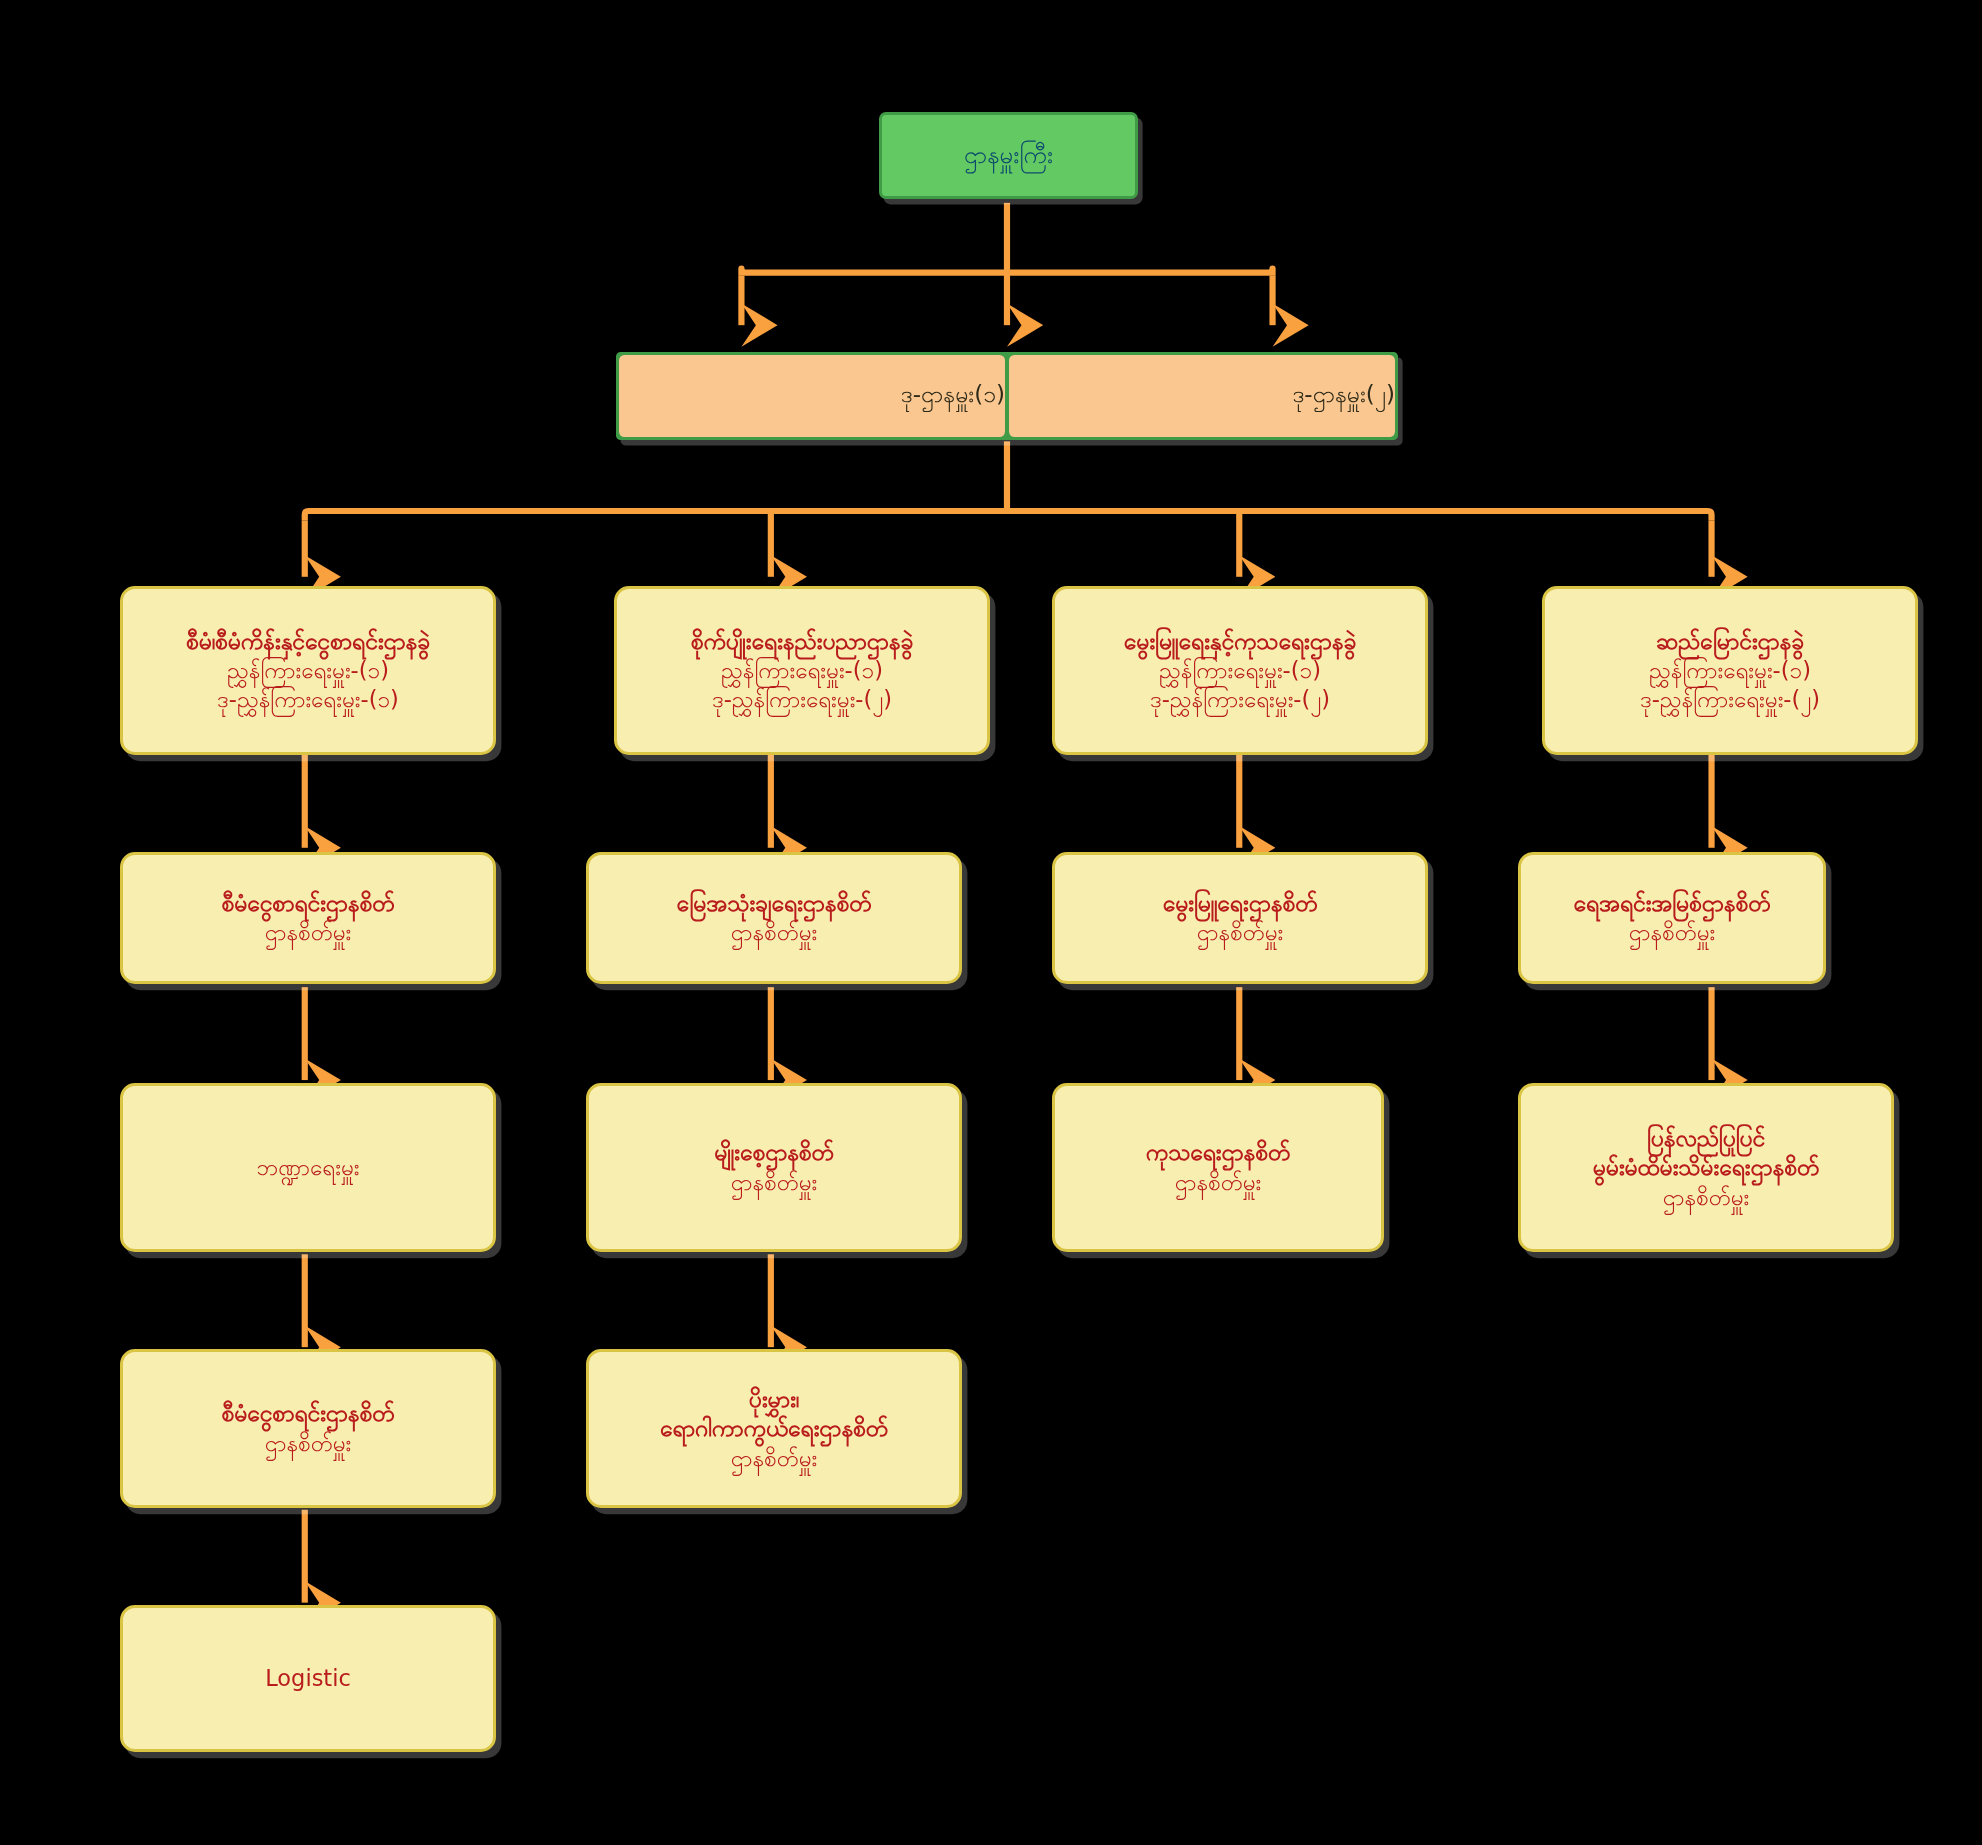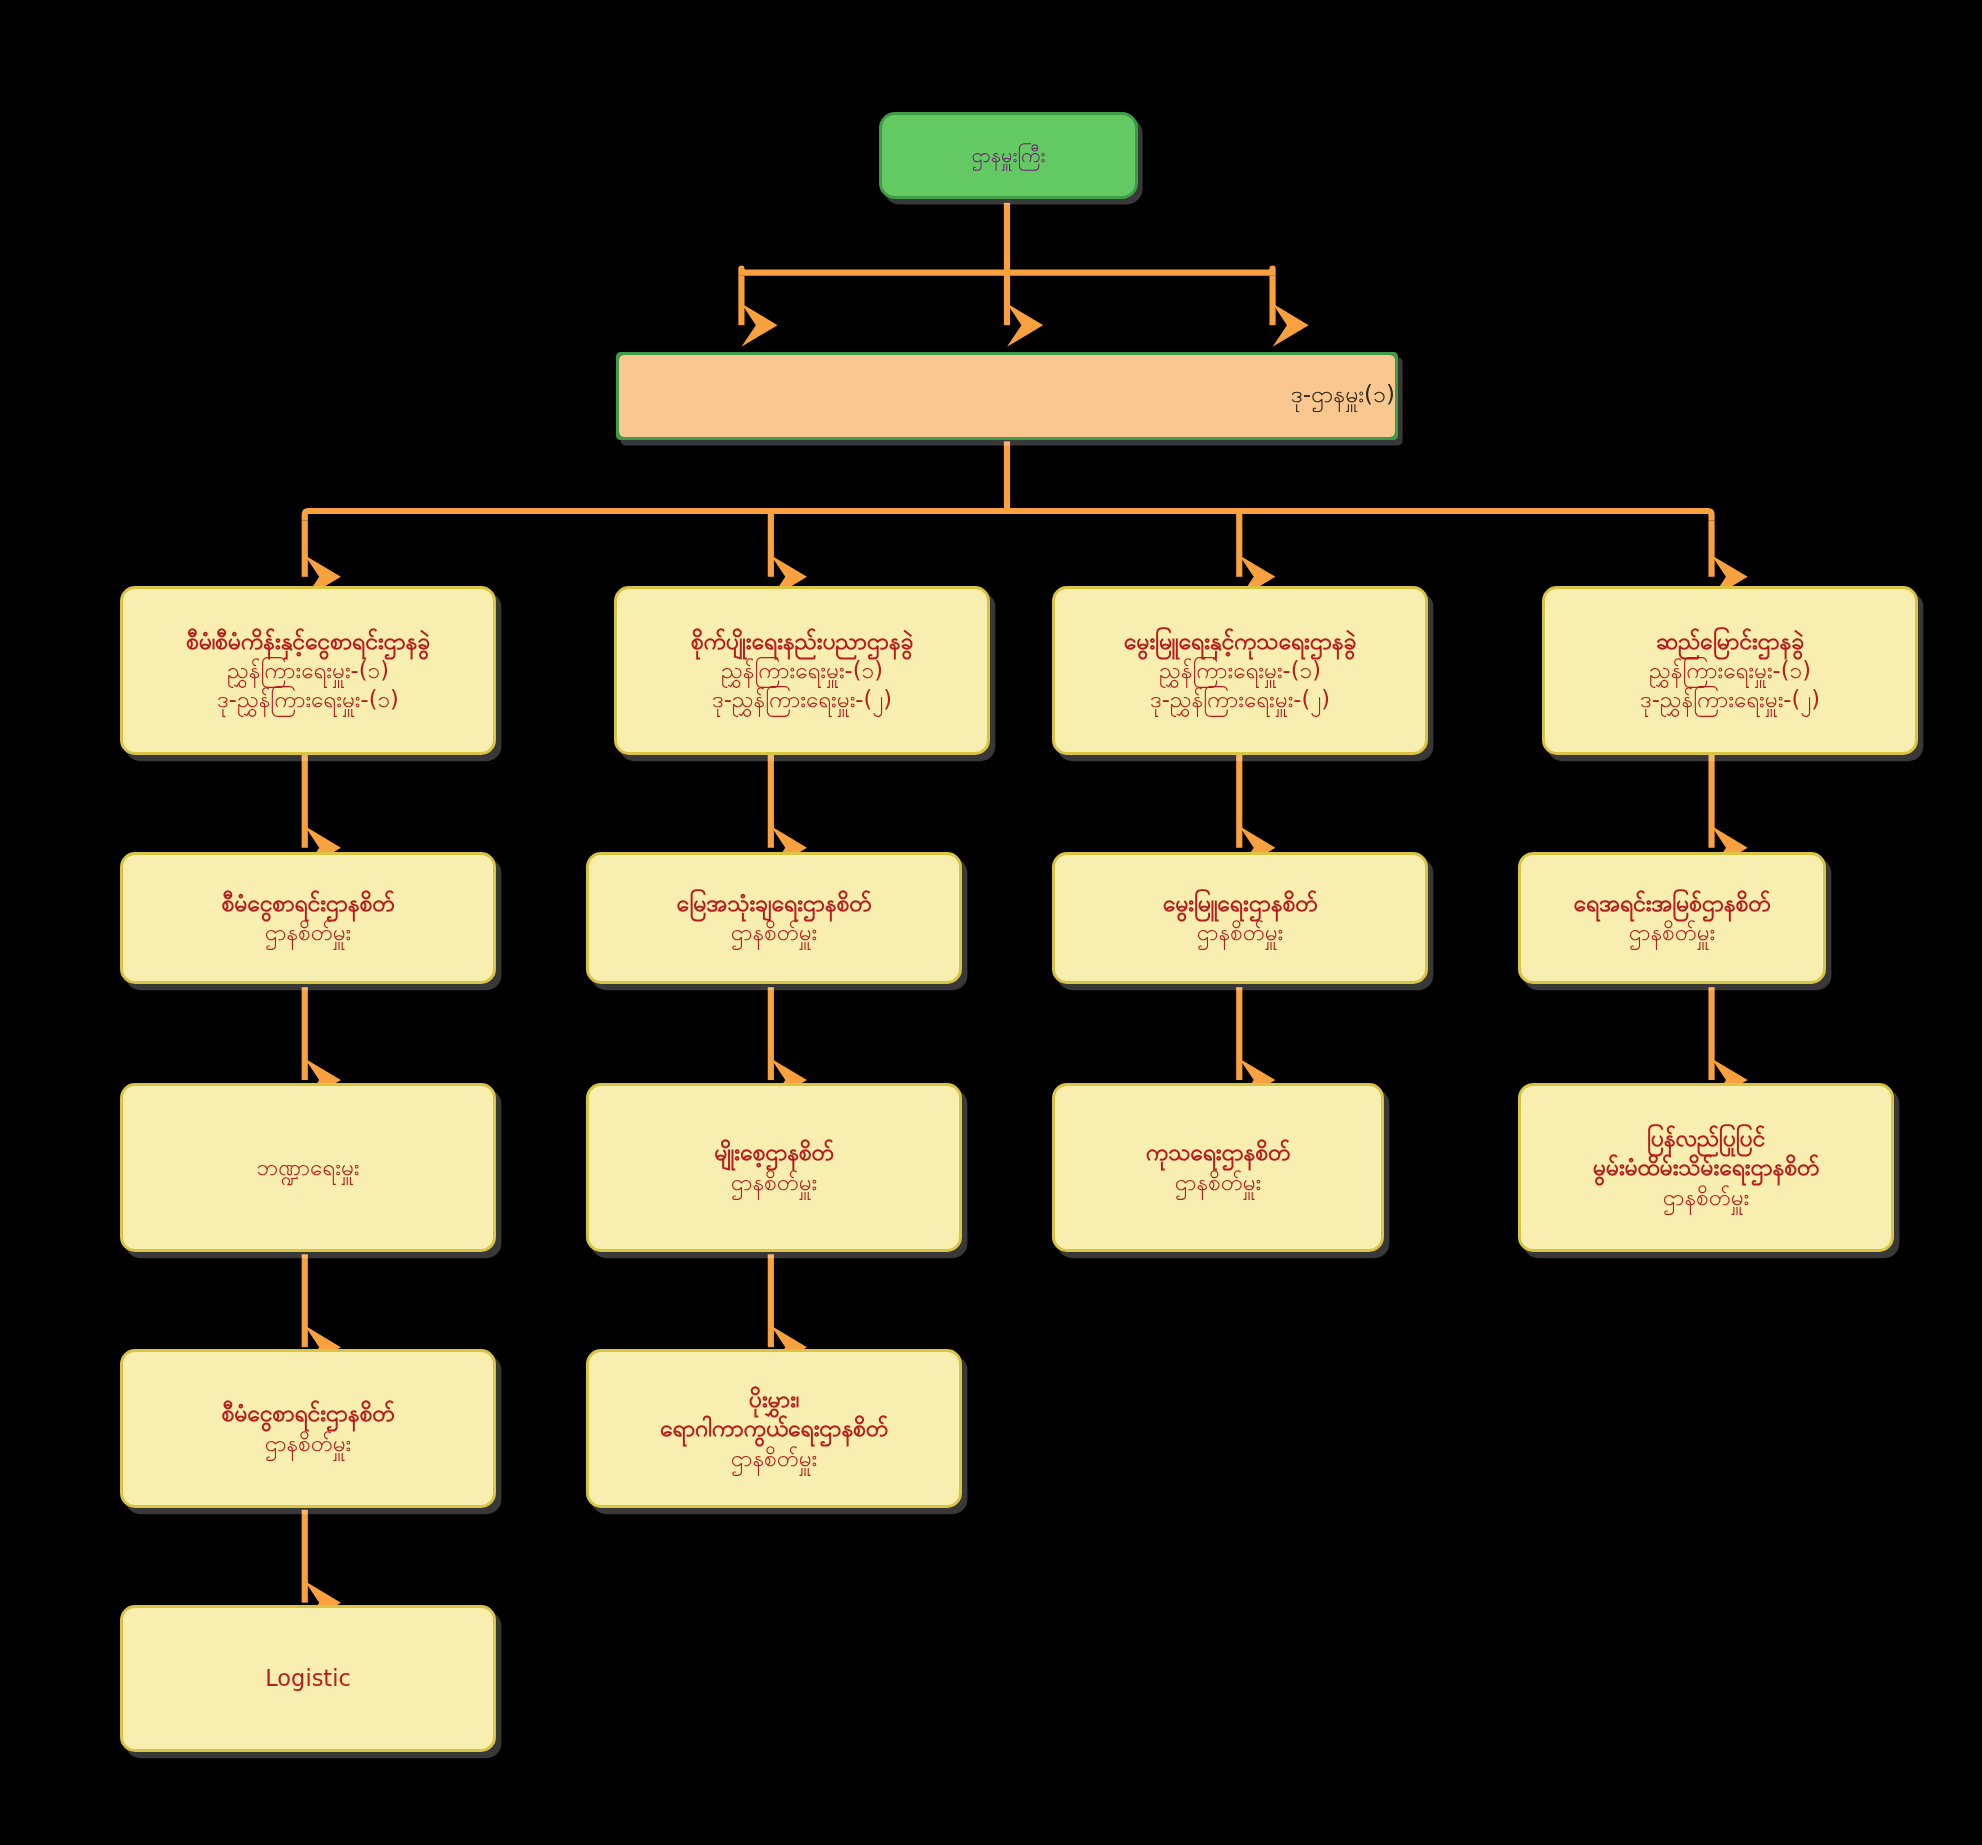--- a/index.html
+++ b/index.html
@@ -44,24 +44,24 @@
     line-height: 1.28;
     color: #b91c1c;
   }
 
   .node .ln { display: block; white-space: nowrap; }
 
   
   .node.root {
     background: #63ca63;
     border: 3.9px solid #3f9b46;
-    border-radius: 16px;
+    border-radius: 7px;
     box-shadow: 4.6px 5.4px 0 rgba(255,255,255,0.22);
-    color: #701a75;
-    font-size: 20px;
+    color: #0c4a6e;
+    font-size: 24px;
     font-weight: 500;
   }
 
   
   .deputy-group {
     position: absolute;
     box-sizing: border-box;
     background: #3f9b46;
     border: 3.1px solid #3f9b46;
     border-radius: 4.6px;
@@ -151,20 +151,23 @@
   </svg>
 
   <div class="node root" style="left:879px; top:112px; width:259px; height:87px;">
     <span class="ln">ဌာနမှူးကြီး</span>
   </div>
 
   <div class="deputy-group" style="left:616px; top:352px; width:782px; height:88px;">
     <div class="deputy">
       <span class="ln">ဒု-ဌာနမှူး(၁)</span>
     </div>
+    <div class="deputy">
+      <span class="ln">ဒု-ဌာနမှူး(၂)</span>
+    </div>
   </div>
 
   <div class="node yellow" style="left:120px; top:586px; width:376px; height:169px;">
     <span class="ln title">စီမံ၊စီမံကိန်းနှင့်ငွေစာရင်းဌာနခွဲ</span>
     <span class="ln sub">ညွှန်ကြားရေးမှူး-(၁)</span>
     <span class="ln sub">ဒု-ညွှန်ကြားရေးမှူး-(၁)</span>
   </div>
 
   <div class="node yellow" style="left:120px; top:852px; width:376px; height:132px;">
     <span class="ln title">စီမံငွေစာရင်းဌာနစိတ်</span>

